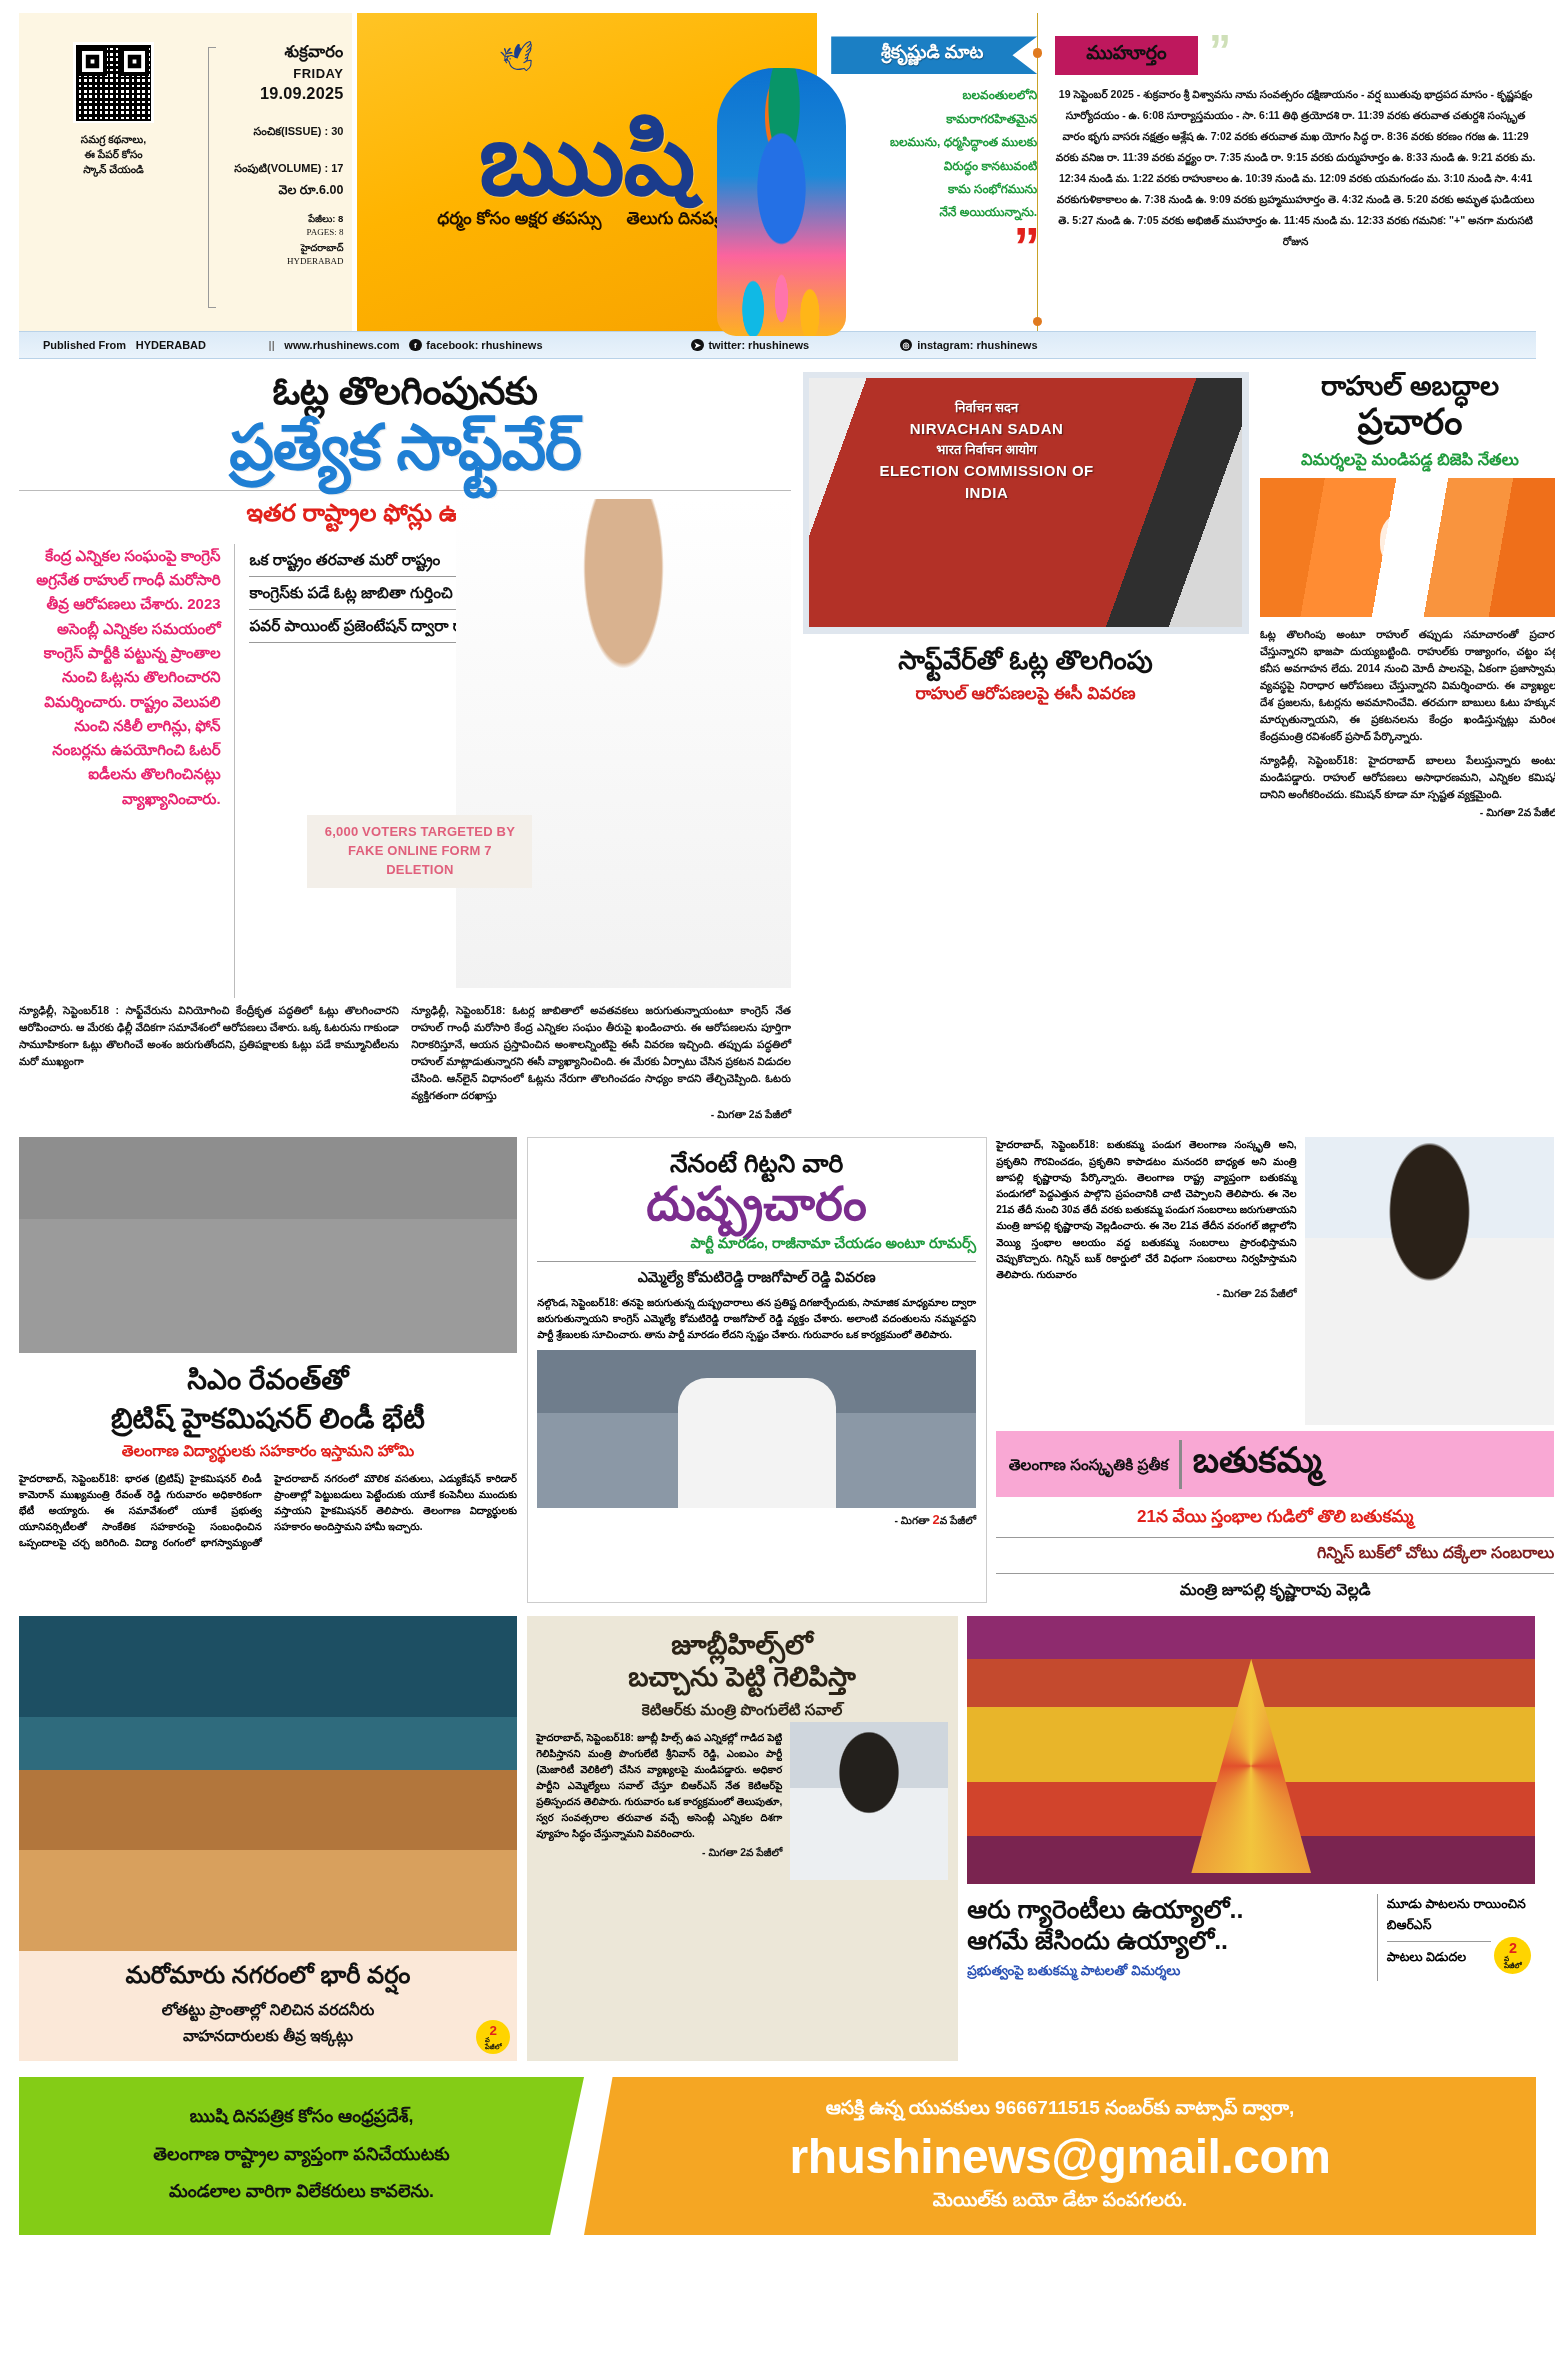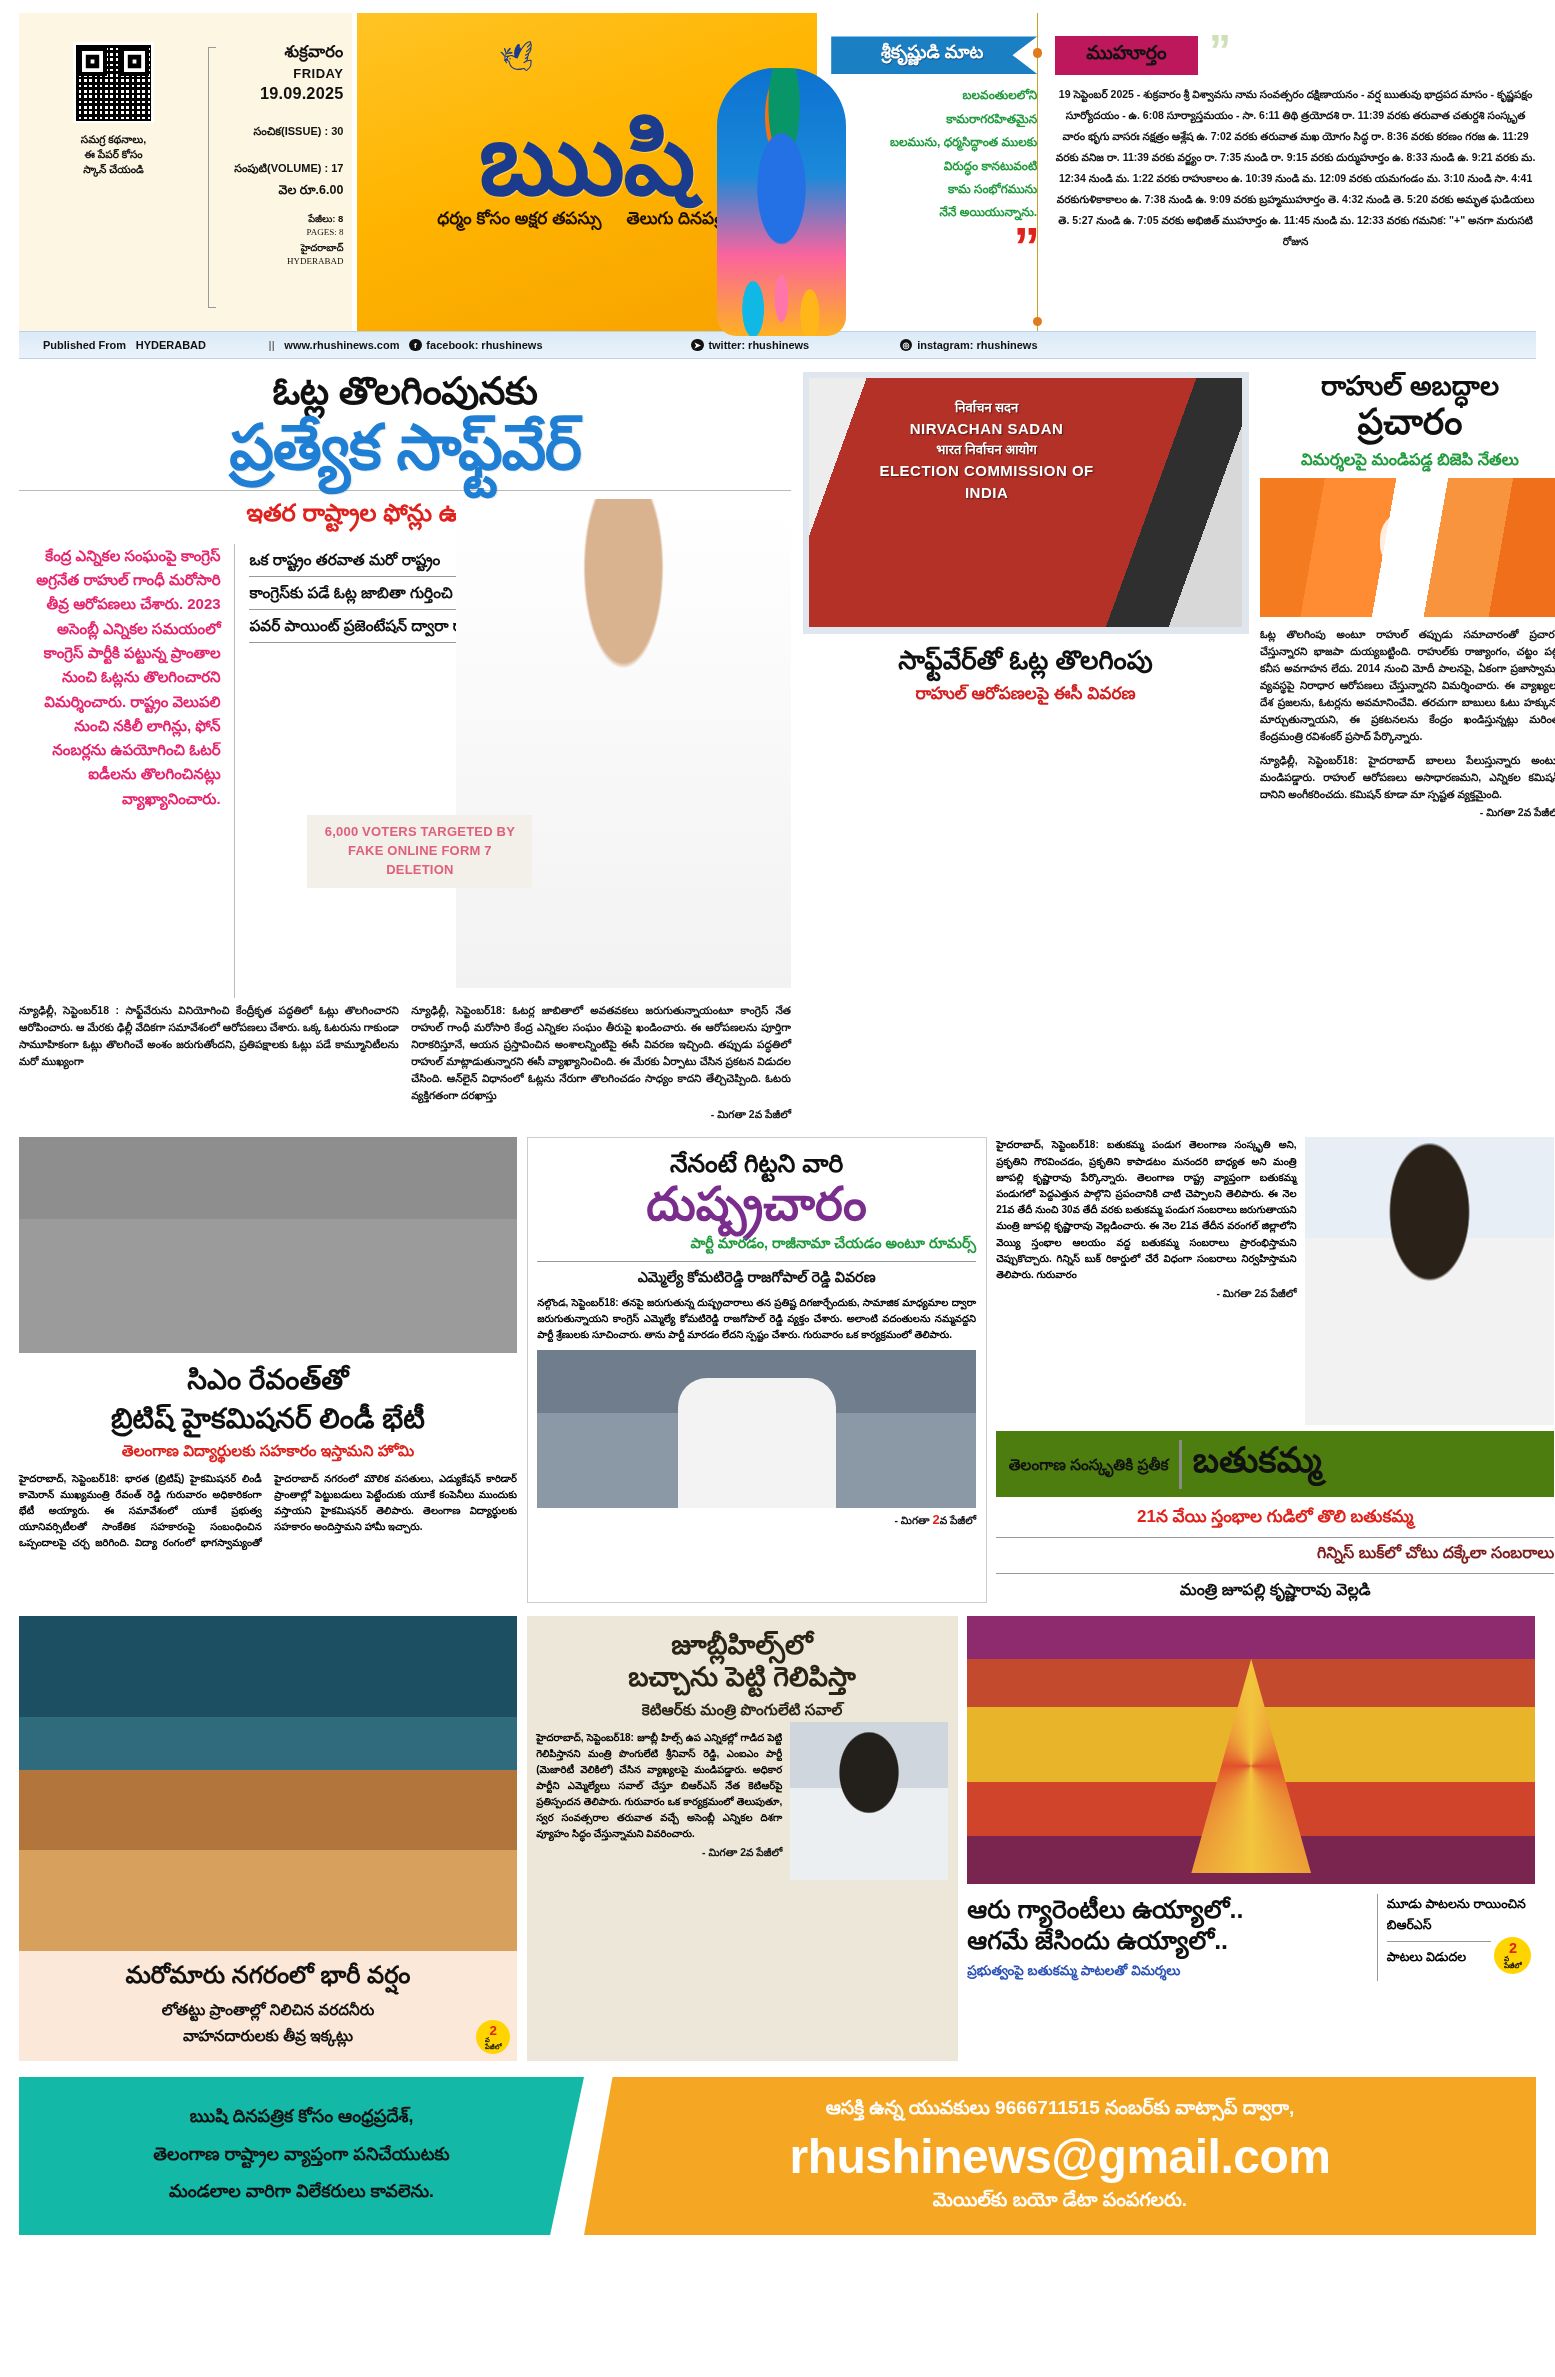--- a/index.html
+++ b/index.html
@@ -371,21 +371,21 @@
     width: 36%; height: 82%; background: #f3f3f3; border-radius: 29px 29px 0 0;
   }
 
   .bk-body { font-size: 10px; line-height: 1.62; text-align: justify; font-weight: 600;}
   .bk-photo {
     float: right; width: 249px; height: 288px; margin: 0 0 5.8px 8.6px;
     background: radial-gradient(ellipse at 50% 26%, #2a2118 0 22%, transparent 23%),
                 linear-gradient(180deg,#e7eef5 0 35%, #f2f2f2 35% 100%);
   }
   .bk-banner {
-    background: #4d7c0f; display: flex; align-items: center;
+    background: #f9a8d4; display: flex; align-items: center;
     gap: 10.5px; padding: 8.6px 12.5px; margin-top: 6.7px; clear: both;
   }
   .bk-left { font-size: 15.3px; font-weight: bold; color: #111; text-align: right; line-height: 1.25;}
   .bk-div { width: 3.4px; align-self: stretch; background: #8a8a8a; }
   .bk-right { font-size: 35px; font-weight: bold; color: #111; }
   .bk-l1 { font-size: 17px; font-weight: bold; color: #e1211b; text-align: center; margin-top: 9.6px;}
   .bk-l2 { font-size: 16px; font-weight: bold; color: #7f1d1d; text-align: right; border-top: 1.4px solid #999; border-bottom: 1.4px solid #999; padding: 6.7px 0; margin-top: 6.7px;}
   .bk-l3 { font-size: 16px; font-weight: bold; color: #111; text-align: center; padding-top: 6.7px;}
 
   
@@ -448,21 +448,21 @@
     position: absolute; right: 6.7px; bottom: 6.7px;
   }
   .badge-inline .num { color: #e1211b; font-size: 13.4px; }
 
   
   .adbar {
     margin: 16.3px 19px 0 19px;
     display: flex; height: 158px;
   }
   .ad-left {
-    width: 565px; background: #14b8a6;
+    width: 565px; background: #84cc16;
     display: flex; flex-direction: column; justify-content: center;
     padding: 0 26px; gap: 12.5px;
     clip-path: polygon(0 0, 100% 0, 94% 100%, 0 100%);
   }
   .ad-left div { font-size: 17.7px; font-weight: bold; color: #111; text-align: center; }
   .ad-right {
     flex: 1; background: #f5a623;
     display: flex; flex-direction: column; justify-content: center;
     align-items: center; padding: 0 19px; gap: 5.8px;
     clip-path: polygon(3% 0, 100% 0, 100% 100%, 0 100%);

